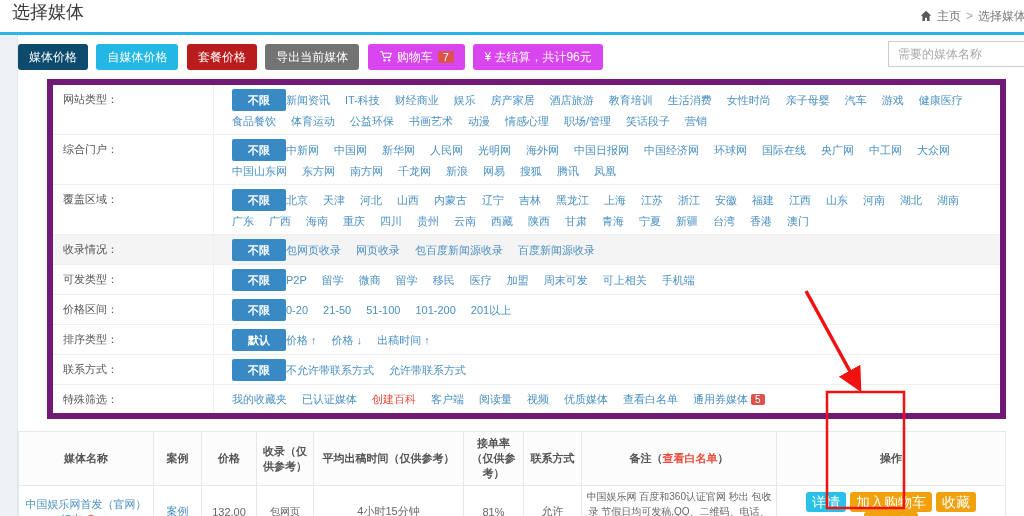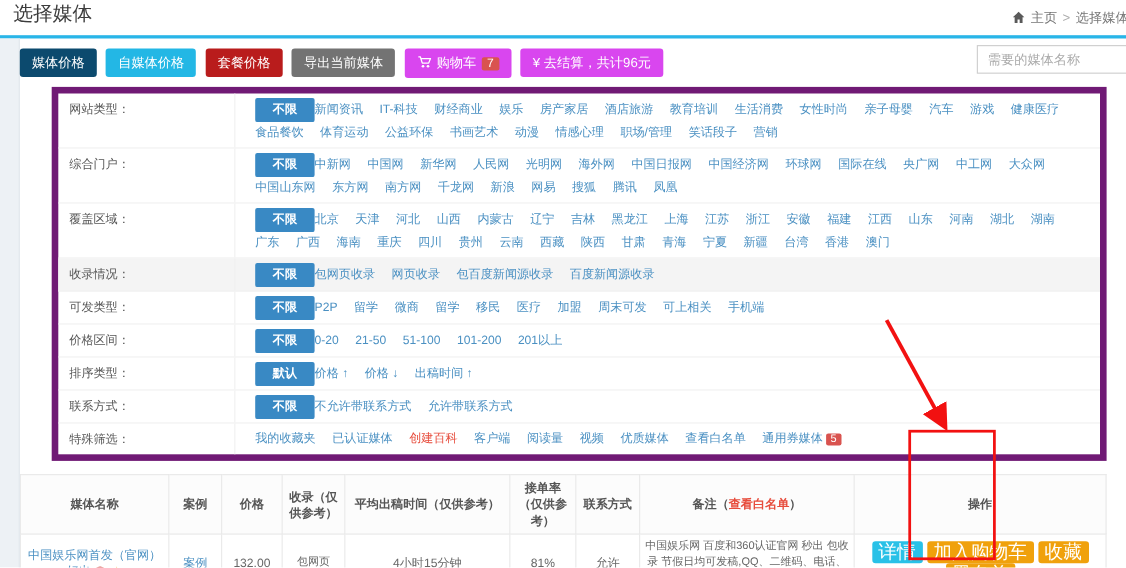--- a/index.html
+++ b/index.html
@@ -58,21 +58,21 @@
   .media-table th { font-weight:bold; color:#555; background:#fcfcfc; height:36px; }
   .media-table td { height:37px; }
   .col-name{width:135px}.col-case{width:48px}.col-price{width:55px}.col-incl{width:57px}
   .col-time{width:150px}.col-rate{width:60px}.col-contact{width:58px}.col-remark{width:195px}
   .link { color:#4a90c2; cursor:pointer; }
   .red-link { color:#e74c3c; cursor:pointer; }
   .remark-cell { font-size:10px; line-height:1.45; color:#666; }
   .verify-ico { display:inline-block; width:12px; height:12px; background:#d9534f; color:#fff;
     border-radius:50%; font-size:9px; line-height:12px; text-align:center; margin:0 2px; vertical-align:-1px; }
   .star-ico { color:#f5a623; font-size:12px; margin-left:2px; vertical-align:-1px; }
-  .rbtn { display:inline-block; border:none; color:#fff; font-size:17px; line-height:14px;
+  .rbtn { display:inline-block; border:none; color:#fff; font-size:14px; line-height:14px;
     padding:3px 6px; border-radius:3px; margin:0 2px; cursor:pointer; font-family:inherit; white-space:nowrap; }
   .rbtn-cyan { background:#29c1e7; }
   .rbtn-orange { background:#f0a10c; }
 
   
   .annotation { position:absolute; left:0; top:0; width:1024px; height:516px;
     pointer-events:none; z-index:50; }
 </style>
 </head>
 <body>

